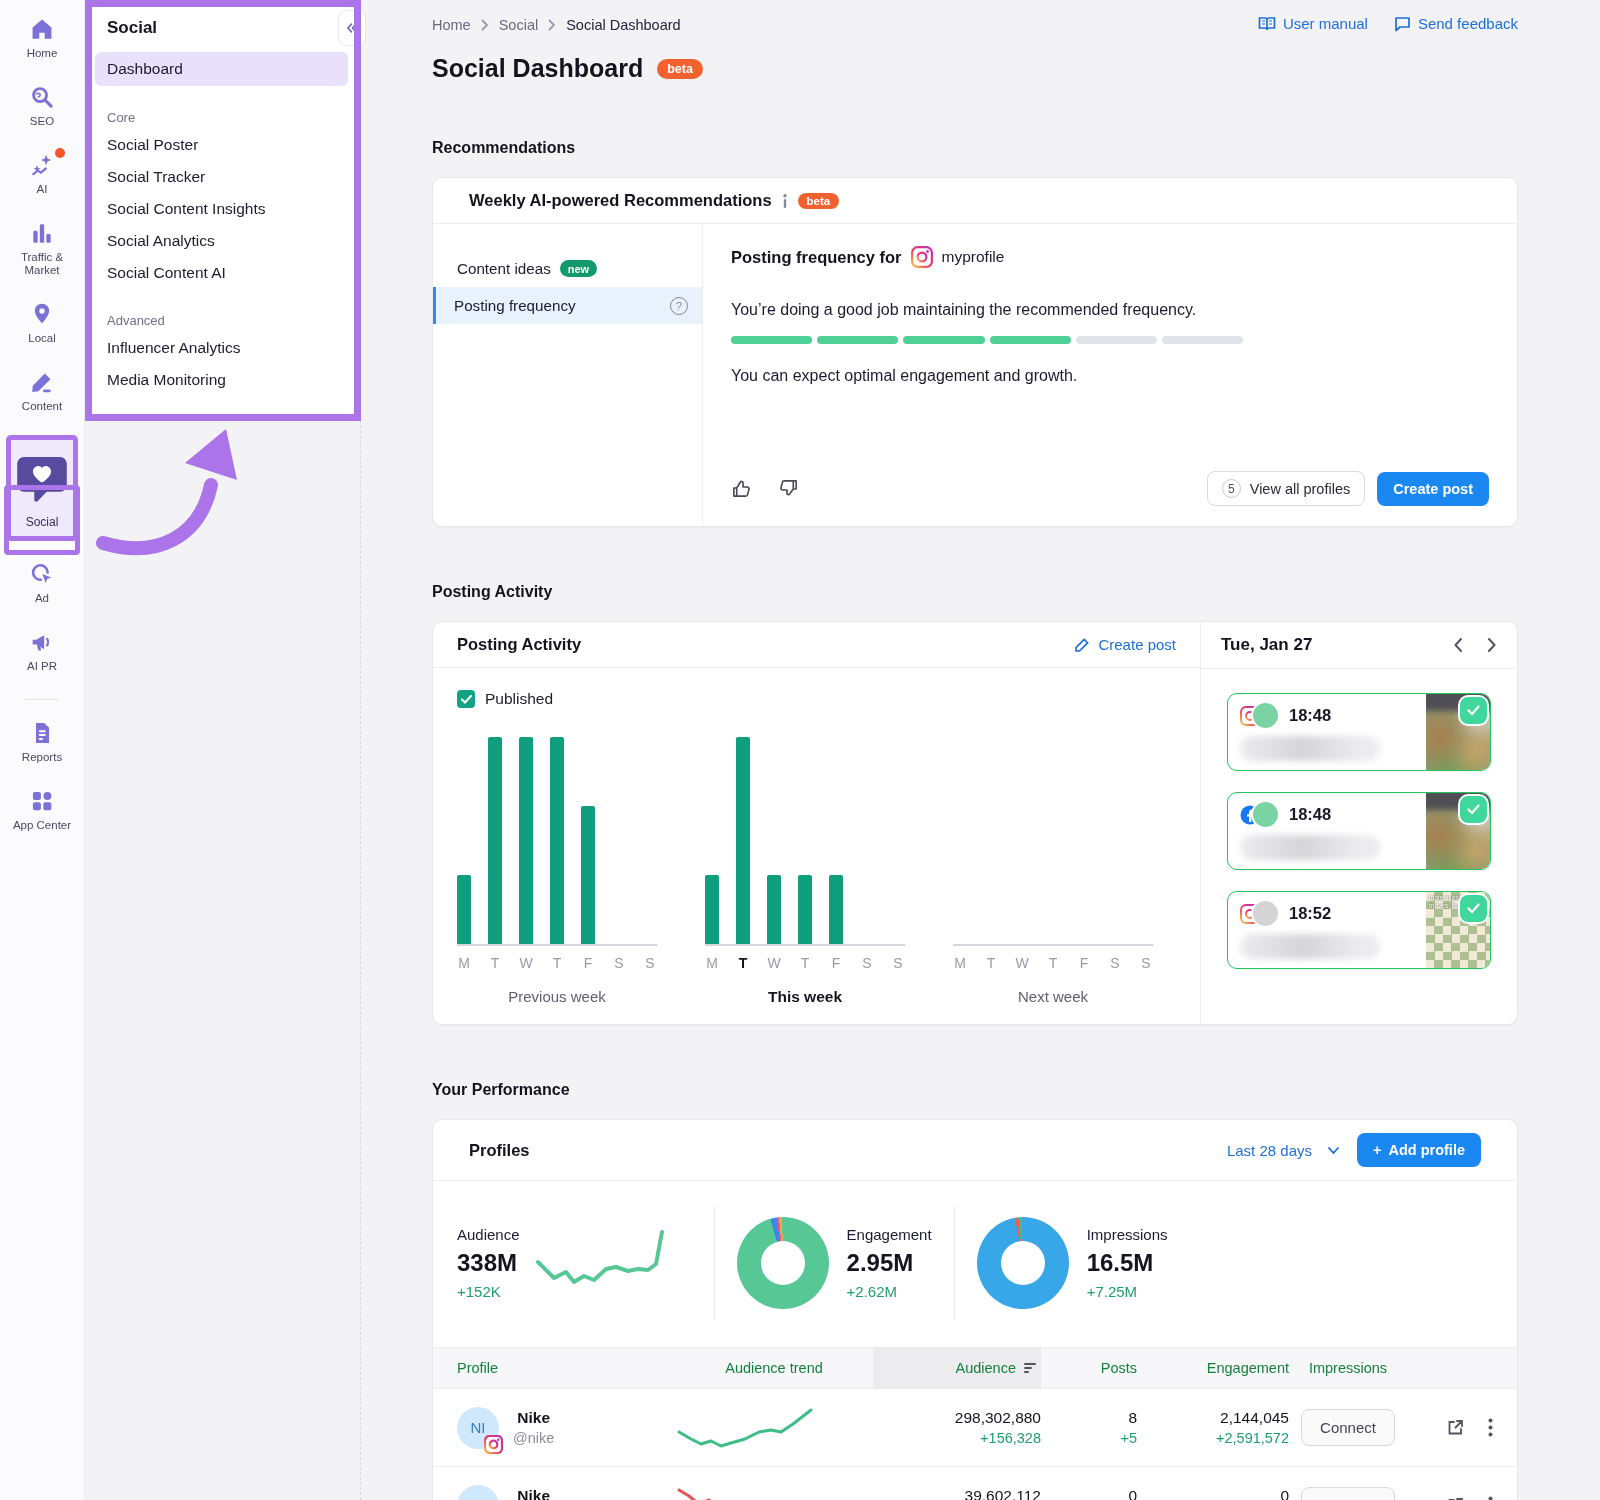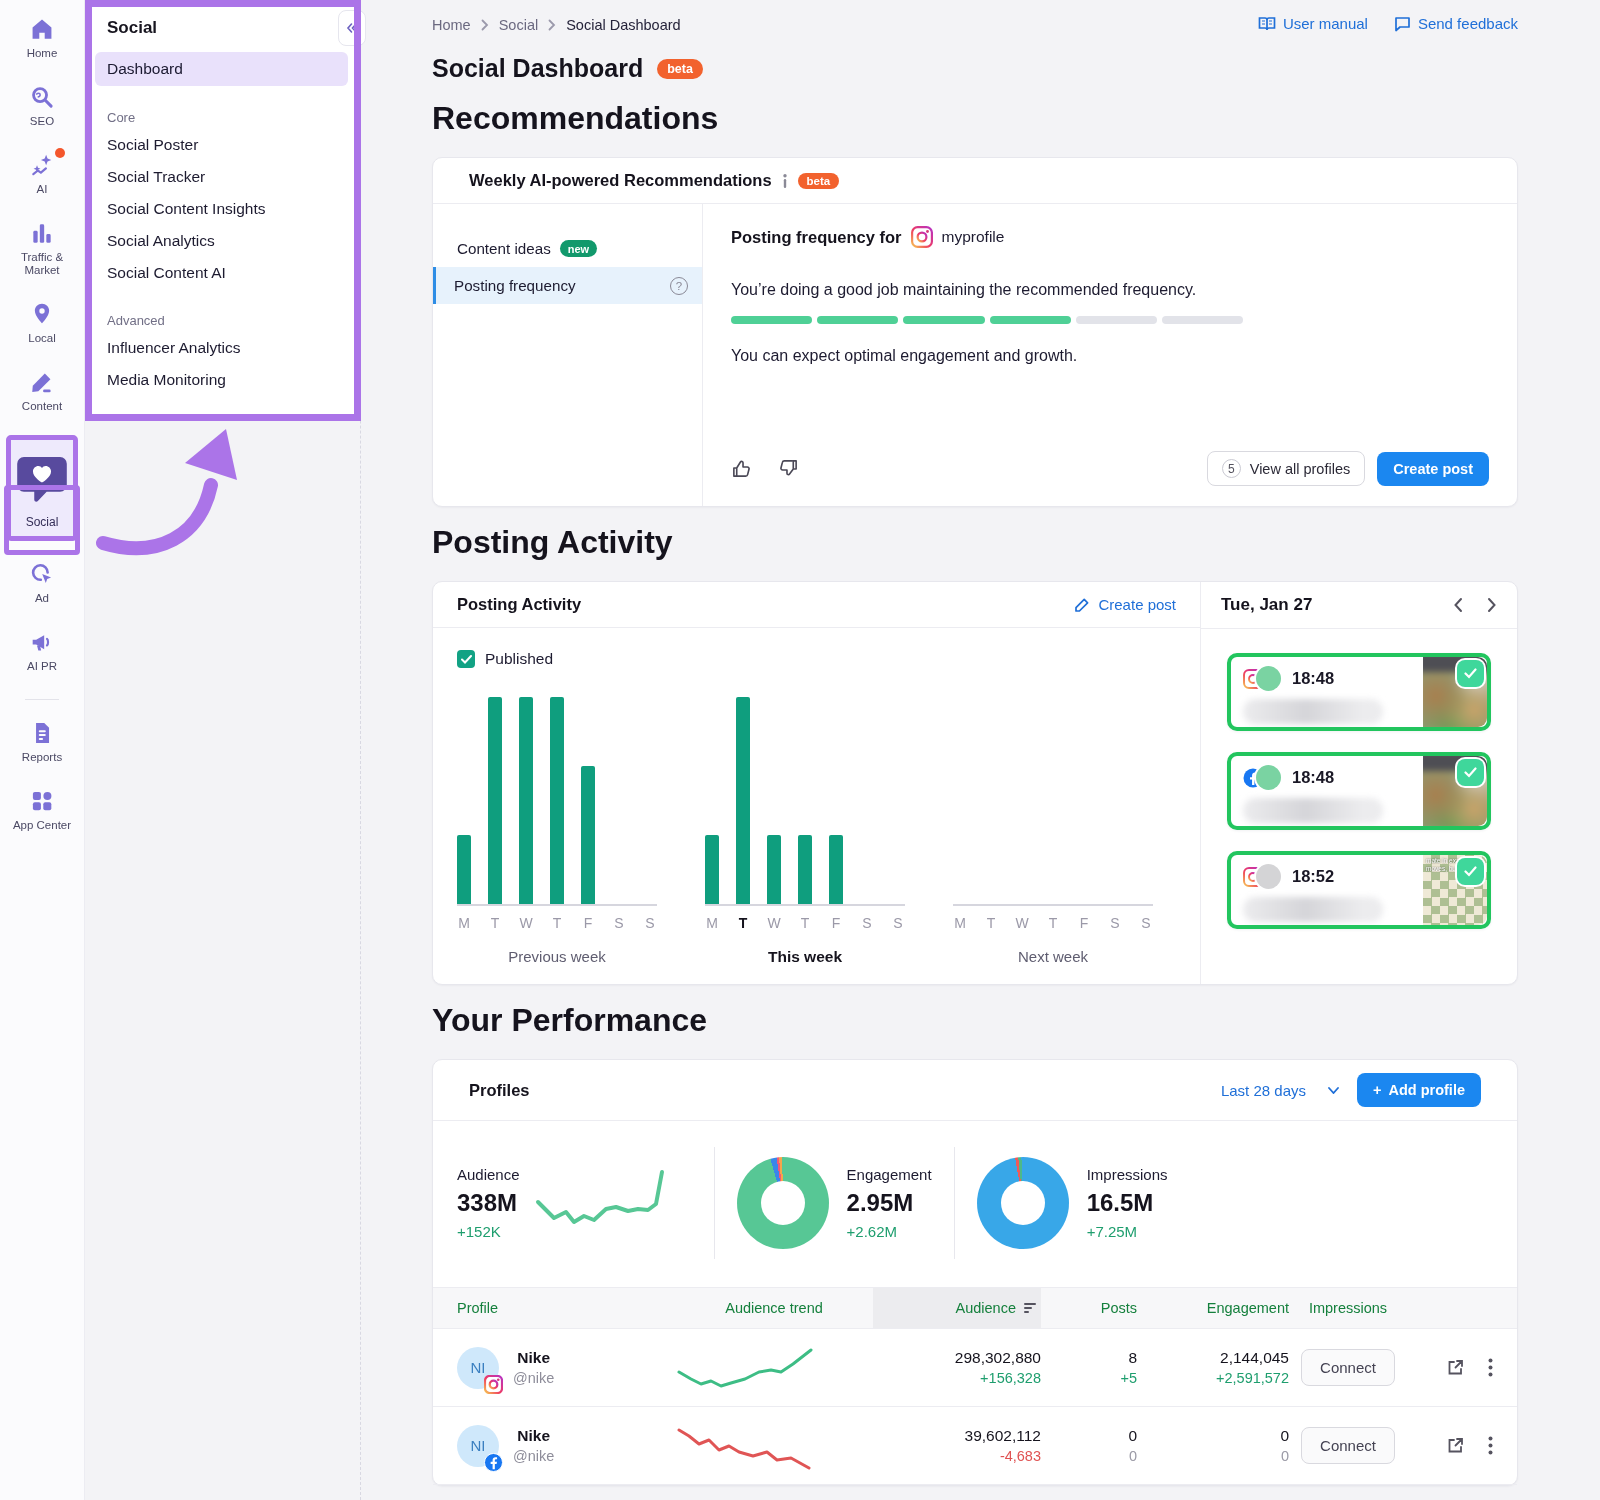--- a/index.html
+++ b/index.html
@@ -66,21 +66,21 @@
   .crumb.current { color:#25233a; }
 
   .h1-row { margin-top:21px; display:flex; align-items:center; gap:14px; }
   .h1 { font-size:25px; font-weight:bold; color:#15131d; }
   .pill-beta { background:#f2622e; color:#fff; font-size:12.5px; font-weight:bold;
     border-radius:11px; padding:3px 10px; }
   .pill-beta.small { font-size:11.5px; padding:2px 9px; }
   .pill-new { background:#12996c; color:#fff; font-size:11px; font-weight:bold;
     border-radius:9px; padding:2.5px 8px; }
 
-  .h2 { font-size:32px; font-weight:bold; color:#15131d; margin-top:17px; }
+  .h2 { font-size:16px; font-weight:bold; color:#15131d; margin-top:56px; }
 
   .card { background:#fff; border:1px solid #e7e7ed; border-radius:10px;
     margin-top:20px; box-shadow:0 1px 2px rgba(25,25,50,.04); }
   .card-header { padding:13px 36px; border-bottom:1px solid #ececf1;
     display:flex; align-items:center; gap:10px; }
   .card-title { font-size:16.5px; font-weight:bold; color:#15131d; }
 
   
   .rc-body { display:flex; min-height:302px; }
   .rc-tabs { width:270px; border-right:1px solid #ececf1; padding-top:26px; flex-shrink:0; }
@@ -134,21 +134,21 @@
   .week-label { text-align:center; margin-top:17px; font-size:15px; color:#5f5d70; }
   .week-label.bold { font-weight:bold; color:#15131d; font-size:15.5px; }
 
   .pa-right { width:316px; display:flex; flex-direction:column; flex-shrink:0; }
   .pa-right-header { padding:13px 20px; border-bottom:1px solid #ececf1;
     display:flex; align-items:center; }
   .pa-date { font-size:17px; font-weight:bold; color:#15131d; }
   .date-nav { margin-left:auto; display:flex; gap:24px; }
   .nav-arrow { cursor:pointer; }
   .posts { padding:24px 26px; display:flex; flex-direction:column; gap:21px; }
-  .post { position:relative; border:4px solid #22c55e; border-radius:10px; height:78px;
+  .post { position:relative; border:1px solid #22c55e; border-radius:10px; height:78px;
     display:flex; background:#fff; box-shadow:0 1px 3px rgba(25,25,50,.06); cursor:pointer; }
   .post-left { flex:1; padding:9px 0 0 12px; overflow:hidden; }
   .post-top { display:flex; align-items:center; }
   .avatar-dot { width:25px; height:25px; border-radius:50%; margin-left:-7px;
     box-shadow:0 0 0 2px #fff; }
   .avatar-dot.green { background:#7ad3a2; }
   .avatar-dot.gray { background:#d4d4d6; }
   .post-time { margin-left:11px; font-size:16.5px; font-weight:bold; color:#1a1826; }
   .post-blur { margin-top:8px; height:25px; border-radius:12px; width:140px;
     background:linear-gradient(90deg,#ececee,#d5d5d9 45%,#ececee 85%); filter:blur(3px); }
@@ -167,21 +167,21 @@
     background-image:conic-gradient(#aebf93 90deg,#efe9d6 0 180deg,#aebf93 0 270deg,#efe9d6 0);
     background-size:17px 17px; }
   .chess-caption { position:absolute; top:2px; left:3px; right:2px; font-size:6.5px;
     line-height:8px; color:#fff; text-shadow:0 0 2px #333; filter:blur(.4px); z-index:2; }
   .post-check { position:absolute; top:3px; right:3px; width:27px; height:27px;
     background:#3fd79b; border-radius:8px; display:flex; align-items:center;
     justify-content:center; box-shadow:0 0 0 2px #fff; z-index:3; }
 
   
   .perf-controls { margin-left:auto; display:flex; align-items:center; gap:18px; }
-  .range-select { color:#1f6fd8; font-size:15px; display:flex; align-items:center; gap:22px; cursor:pointer; }
+  .range-select { color:#1f6fd8; font-size:15px; display:flex; align-items:center; gap:16px; cursor:pointer; }
   .stats { display:flex; padding:26px 24px 28px; align-items:center; }
   .stat { display:flex; align-items:center; }
   .stat-text { display:flex; flex-direction:column; gap:6px; }
   .stat-label { font-size:15px; color:#1d1b30; }
   .stat-value { font-size:24px; font-weight:bold; color:#15131d; }
   .stat-delta { font-size:15px; color:#1e9e6e; }
   .vdiv { width:1px; background:#e7e7ed; height:112px; margin:0 22px; }
   .donut { width:92px; height:92px; border-radius:50%; position:relative; margin-right:18px; flex-shrink:0; }
   .donut::after { content:""; position:absolute; inset:24px; background:#fff; border-radius:50%; }
   .donut-green { background:conic-gradient(from -16deg,#3a86ea 0 8deg,#ef5a7a 8deg 11deg,#f6a44c 11deg 15deg,#57c795 15deg 360deg); }

